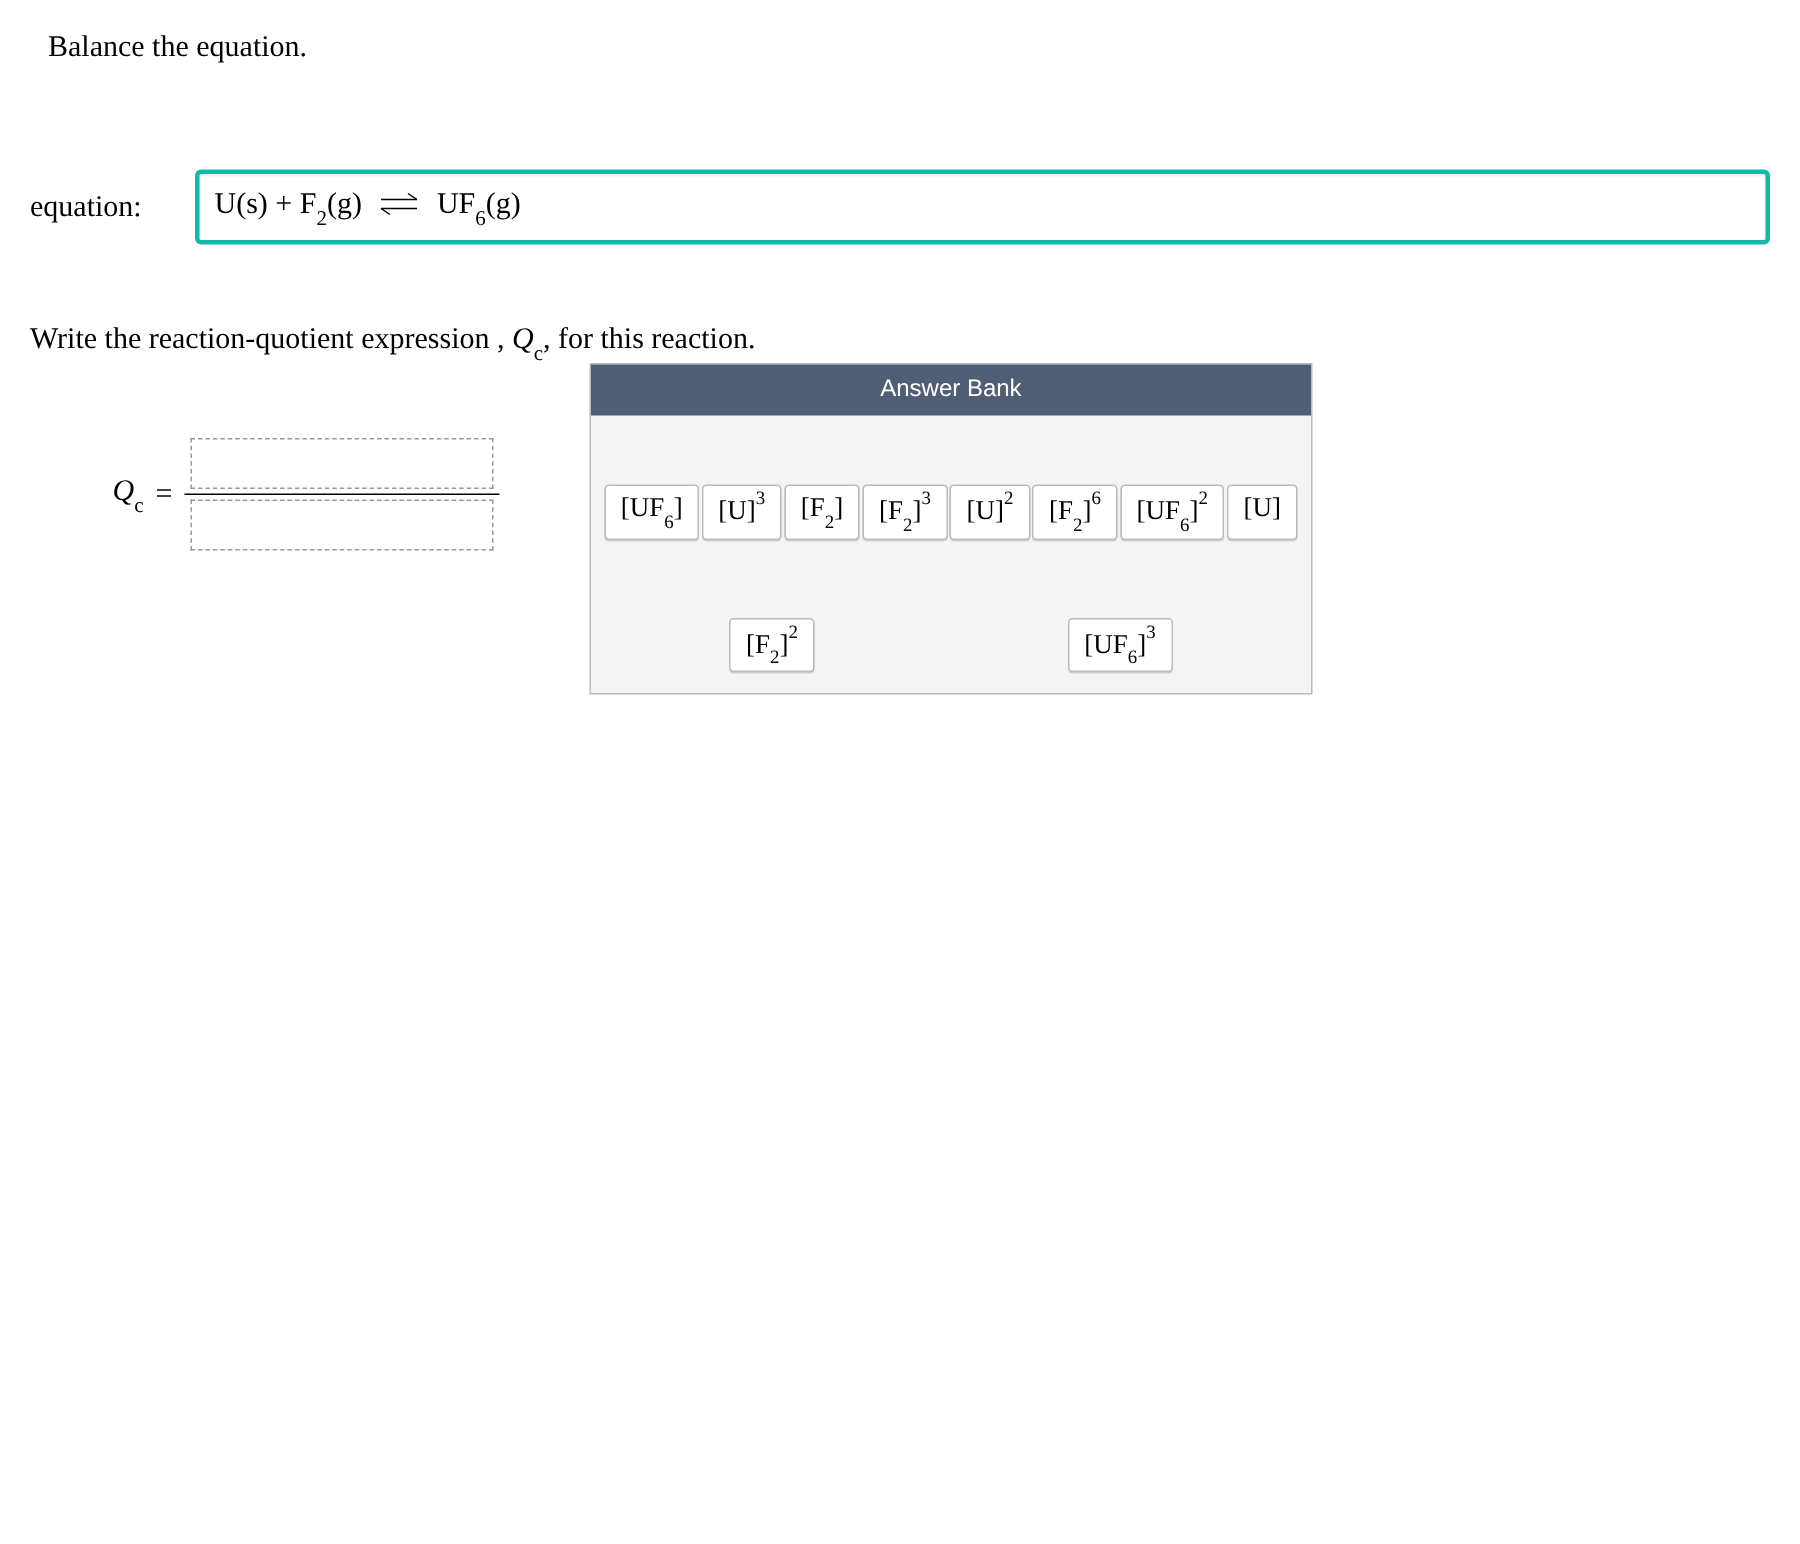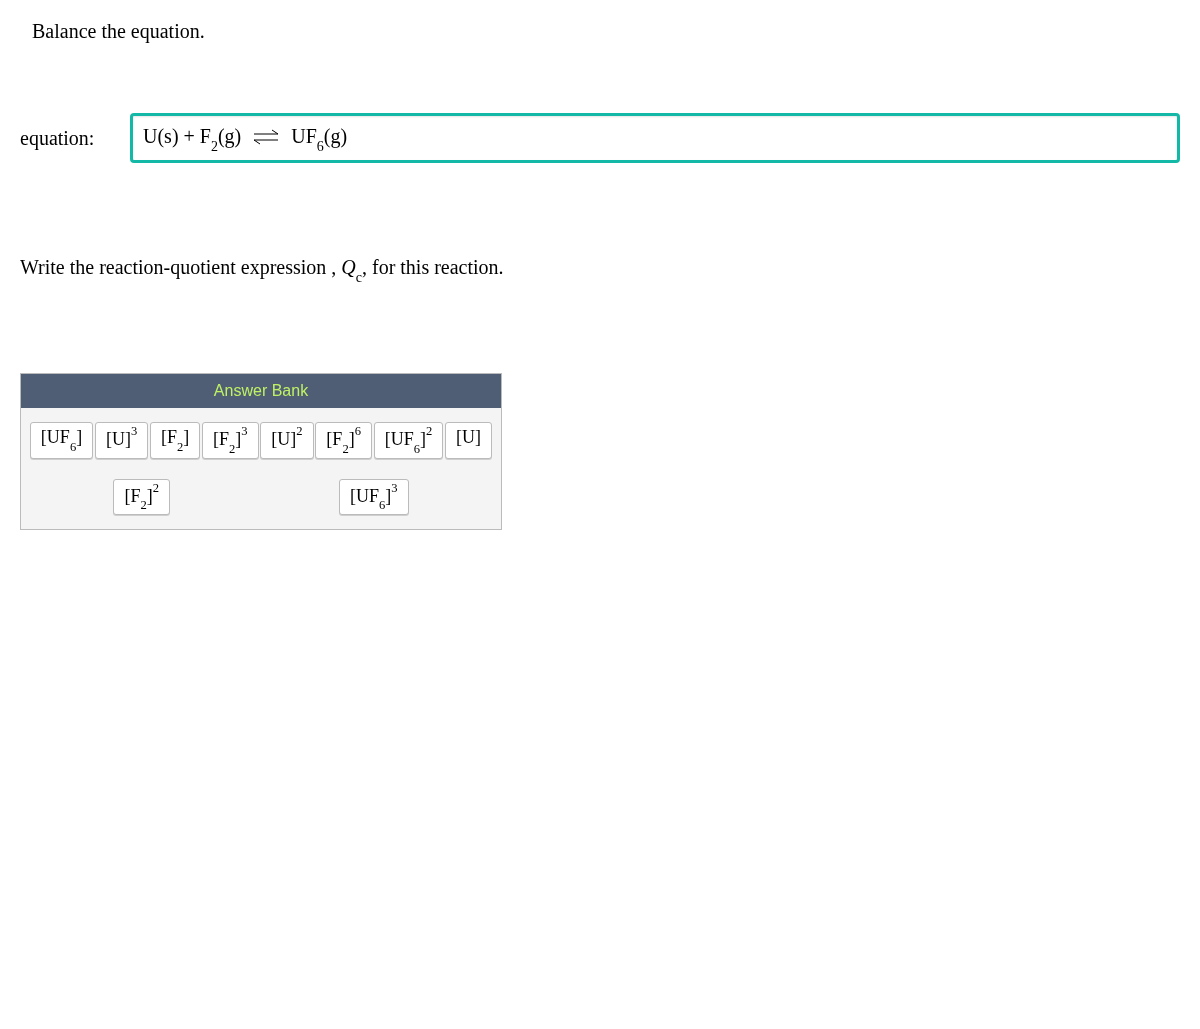--- a/index.html
+++ b/index.html
@@ -6,26 +6,26 @@
     margin: 0;
     padding: 20px;
     font-family: "Times New Roman", Times, serif;
     font-size: 20px;
     color: #000;
     background: #fff;
     width: 1200px;
     box-sizing: border-box;
   }
   .prompt { margin-bottom: 70px; margin-left: 12px; }
-  .prompt2 { margin-bottom: 90px; }
+  .prompt2 { }
   .eq-row {
     display: flex;
     align-items: center;
     gap: 20px;
-    margin-bottom: 93px;
+    margin-bottom: 52px;
   }
   .eq-label { min-width: 90px; }
   .eq-input {
     flex: 1;
     border: 3px solid #14b8a6;
     border-radius: 4px;
     box-shadow: inset 0 1px 2px rgba(0,0,0,0.1);
     padding: 8px 10px;
     font-family: "Times New Roman", Times, serif;
     font-size: 20px;
@@ -71,21 +71,21 @@
     background: #fff;
   }
   .bar { width: 210px; border-top: 1px solid #000; margin: 3px 0; }
   .answer-bank {
     border: 1px solid #bbb;
     width: 480px;
     background: #f4f4f4;
   }
   .ab-head {
     background: #4f5d75;
-    color: #bef264;
+    color: #ffffff;
     text-align: center;
     padding: 8px 16px;
     font-family: Arial, sans-serif;
     font-size: 16px;
   }
   .ab-body {
     display: flex;
     flex-wrap: wrap;
     padding: 14px 8px;
     justify-content: space-around;
@@ -94,20 +94,21 @@
   .tile {
     border: 1px solid #bbb;
     border-radius: 3px;
     background: #fff;
     box-shadow: 0 1px 0 rgba(0,0,0,0.15), inset 0 0 0 1px rgba(255,255,255,0.5);
     padding: 4px 10px;
     font-family: "Times New Roman", Times, serif;
     font-size: 18px;
     cursor: grab;
     white-space: nowrap;
+    margin-top: 32px;
   }
   .qc-label-Q { font-family: "Times New Roman", serif; }
 </style>
 </head>
 <body>
 
 <div class="prompt">Balance the equation.</div>
 
 <div class="eq-row">
   <div class="eq-label">equation:</div>
@@ -125,20 +126,29 @@
       <span>UF</span><sub>6</sub><span>(g)</span>
     </span>
   </div>
 </div>
 
 <div class="prompt2">
   <span>Write the reaction-quotient expression , </span><span class="qc-label-Q" style="font-style:italic;">Q</span><sub class="q-sub">c</sub><span>, for this reaction.</span>
 </div>
 
 <div class="qc-row">
+  <div class="qc-expr">
+    <span><span class="qc-label-Q">Q</span><sub class="q-sub" style="font-style:normal;">c</sub></span>
+    <span style="font-style:normal;">=</span>
+    <div class="fraction">
+      <div class="drop"></div>
+      <div class="bar"></div>
+      <div class="drop"></div>
+    </div>
+  </div>
 
   <div class="answer-bank">
     <div class="ab-head">Answer Bank</div>
     <div class="ab-body" id="ab-body">
         <div class="tile">[UF<sub>6</sub>]</div>
         <div class="tile">[U]<sup>3</sup></div>
         <div class="tile">[F<sub>2</sub>]</div>
         <div class="tile">[F<sub>2</sub>]<sup>3</sup></div>
         <div class="tile">[U]<sup>2</sup></div>
         <div class="tile">[F<sub>2</sub>]<sup>6</sup></div>

